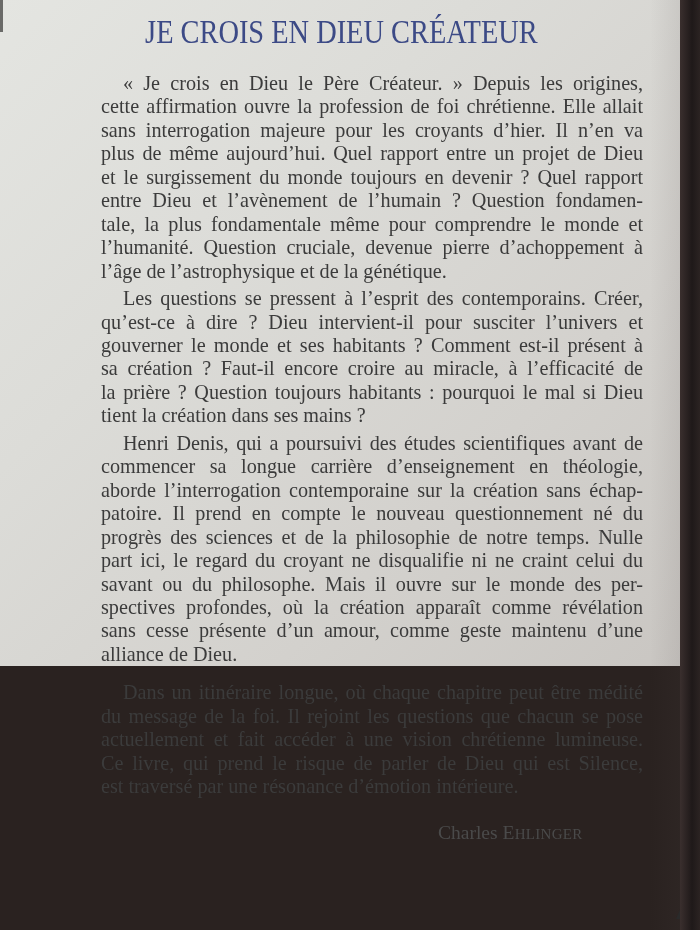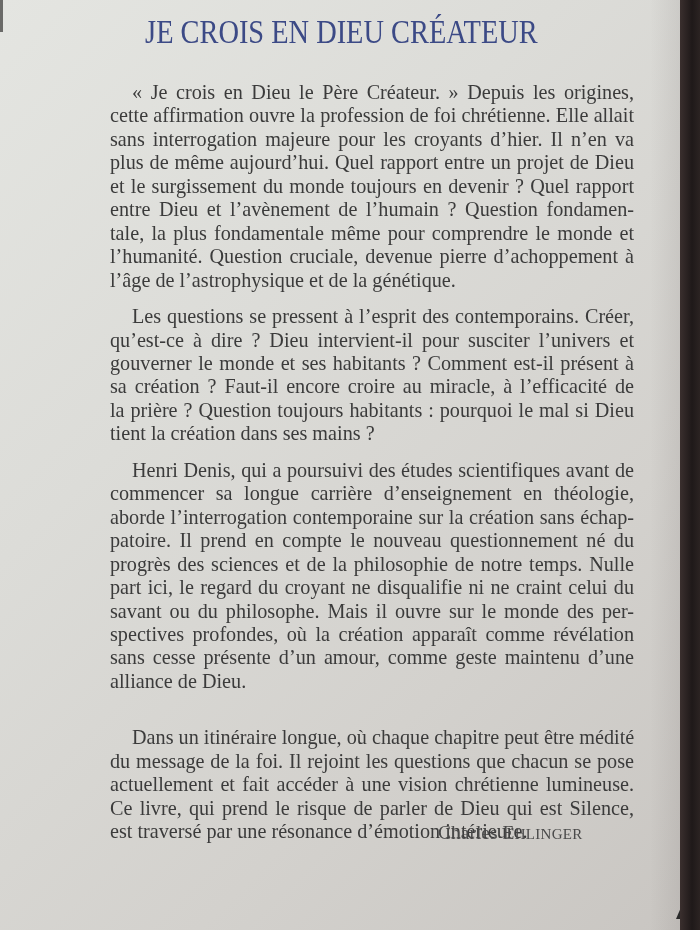--- a/index.html
+++ b/index.html
@@ -2,21 +2,21 @@
 <html><head>
 <meta charset="utf-8">
 <style>
   html, body { margin: 0; padding: 0; }
   body {
     width: 700px; height: 930px; overflow: hidden; position: relative;
     background: #2a2220;
     font-family: "Liberation Serif", "DejaVu Serif", serif;
   }
   .page {
-    position: absolute; left: 0; top: 0; width: 680px; height: 930px;
+    position: absolute; left: 0; top: 0; width: 680px; height: 666px;
     background: linear-gradient(135deg, #e4e5e1 0%, #dcdcd8 35%, #d3d1cd 70%, #c9c6c2 100%);
   }
   .edge-shadow {
     position: absolute; right: 0; top: 0; width: 30px; height: 930px;
     background: linear-gradient(90deg, rgba(0,0,0,0) 0%, rgba(80,70,70,0.10) 100%);
   }
   .spine {
     position: absolute; left: 680px; top: 0; width: 20px; height: 930px;
     background: linear-gradient(90deg, #3a2f2e 0%, #1f1919 60%, #2b2322 100%);
   }
@@ -31,21 +31,21 @@
     font-size: 33px; letter-spacing: 0px;
     transform: scaleX(0.86); transform-origin: 350px 0;
     white-space: nowrap;
   }
   .body-text {
     position: absolute; left: 75px; top: 68px; width: 572px;
     color: #3b3b3b;
     font-size: 20.2px; line-height: 23.45px;
   }
   .para {
-    margin: 13px; text-align: justify; text-indent: 22px;
+    margin: 4px; text-align: justify; text-indent: 22px;
     hyphens: manual;
   }
   .para .ln { display: block; text-align: justify; text-align-last: justify; white-space: nowrap; }
   .para .ln.first { padding-left: 22px; }
   .para .ln.last { text-align-last: left; }
   .gap { height: 7px; }
   .signature {
     position: absolute; left: 438px; top: 822px;
     color: #4a4a4a; font-size: 19.5px;
   }

